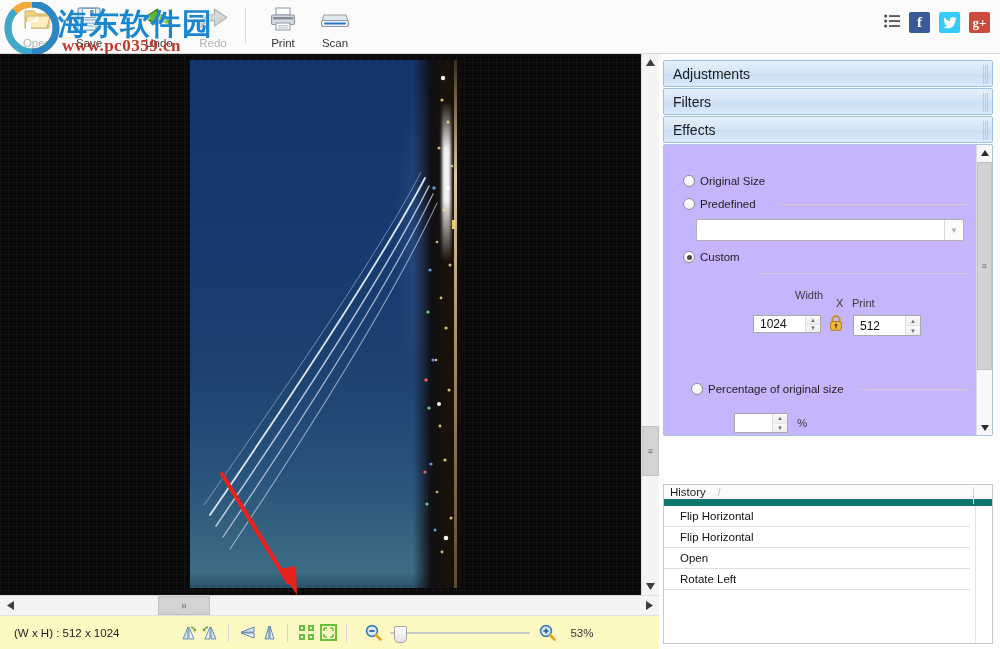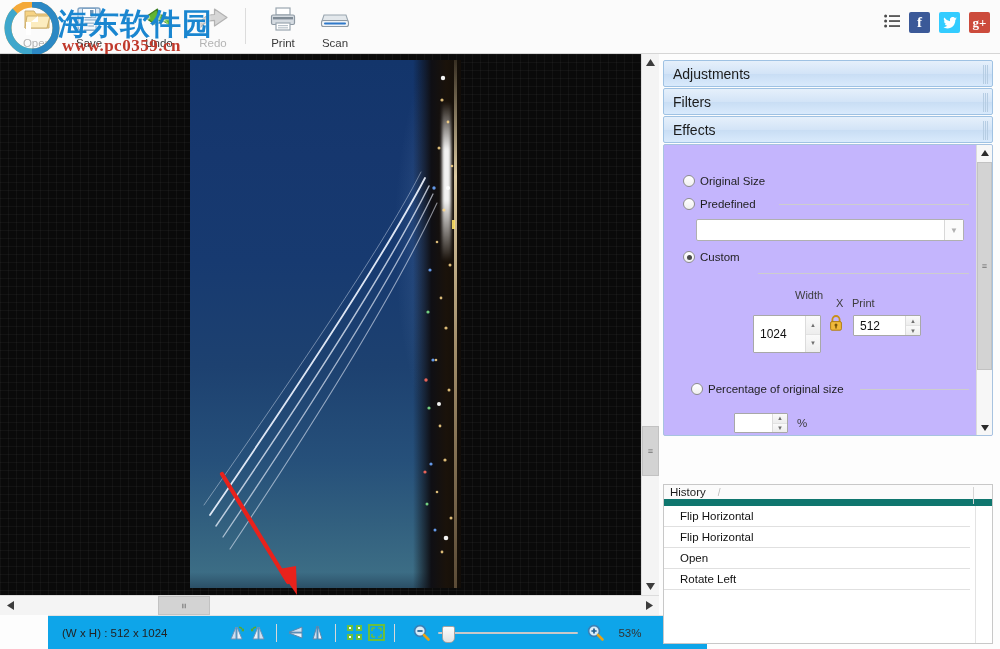--- a/index.html
+++ b/index.html
@@ -93,22 +93,22 @@
     position:absolute; display:flex; align-items:center; justify-content:center;
     color:#333; font-size:11px; cursor:pointer; background:#f4f4f4;
   }
   .sb-thumb { position:absolute; background:#d3d3d3; border:1px solid #c2c2c2; cursor:pointer;
     display:flex; align-items:center; justify-content:center; }
   .grip { color:#707070; font-size:9px; letter-spacing:0px; line-height:6px;}
 
   
   #statusbar {
     position:absolute; left:0; top:615px; width:659px; height:34px;
-    background:#0ea5e9; border-top:1px solid #e2e2e2;
-    display:flex; align-items:center;margin-left:48px;
+    background:#fef9c3; border-top:1px solid #e2e2e2;
+    display:flex; align-items:center;
   }
   #dimtext { margin-left:14px; font-size:11.5px; color:#222; }
   .sb-sep { width:1px; height:18px; background:#d8d8d8; margin:0 7px; }
   .sb-ico { width:22px; height:22px; display:flex; align-items:center; justify-content:center; cursor:pointer; }
   #zoom-slider { position:relative; width:140px; height:16px; margin:0 6px; cursor:pointer; }
   #zoom-track { position:absolute; left:0; top:7px; width:140px; height:2px; background:#c9c9c9; border-radius:1px;}
   #zoom-thumb {
     position:absolute; left:4px; top:1px; width:13px; height:17px;
     background:linear-gradient(to bottom,#fdfdfd,#e3e3e3);
     border:1px solid #a3a3a3; border-radius:2px 2px 5px 5px; cursor:pointer;
@@ -530,21 +530,21 @@
       <div class="radio-row" style="left:19px; top:106px;">
         <span class="radio on"></span>
         <span class="radio-lbl">Custom</span>
       </div>
       <div class="grouprule" style="left:94px; top:128px; width:211px;"></div>
 
       <div class="fieldlbl" style="left:131px; top:144px;">Width</div>
       <div class="fieldlbl" style="left:172px; top:152px;">X</div>
       <div class="fieldlbl" style="left:188px; top:152px;">Print</div>
 
-      <div class="spin" style="left:89px; top:170px; width:68px; height:38px;">
+      <div class="spin" style="left:89px; top:170px; width:68px; height:18px;">
         <input value="1024" style="">
         <div class="spin-btns">
           <div>▲</div>
           <div>▼</div>
         </div>
       </div>
 
       <div style="position:absolute;left:165px;top:169px;">
         <svg width="14" height="18" viewBox="0 0 14 18">
           <path d="M3.4 8V5.6a3.6 3.6 0 0 1 7.2 0V8" fill="none" stroke="#c8901a" stroke-width="1.8"></path>

